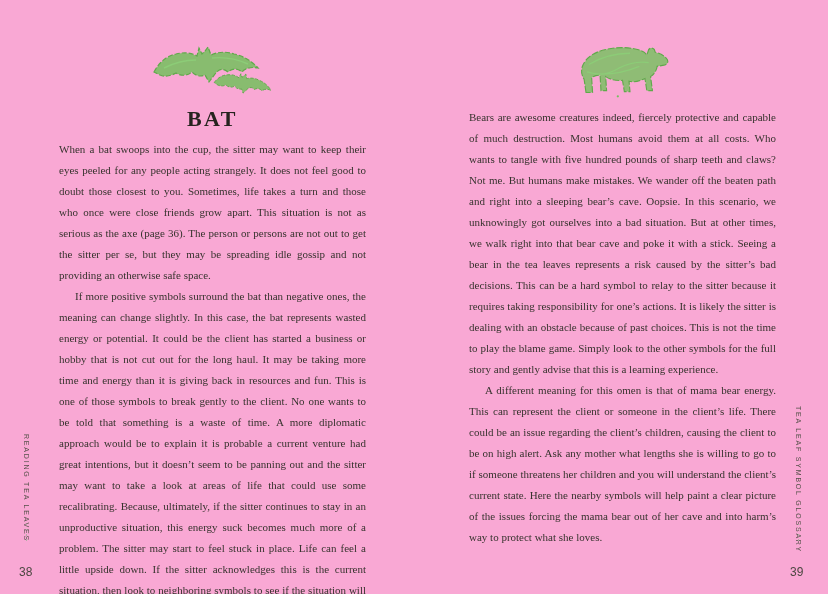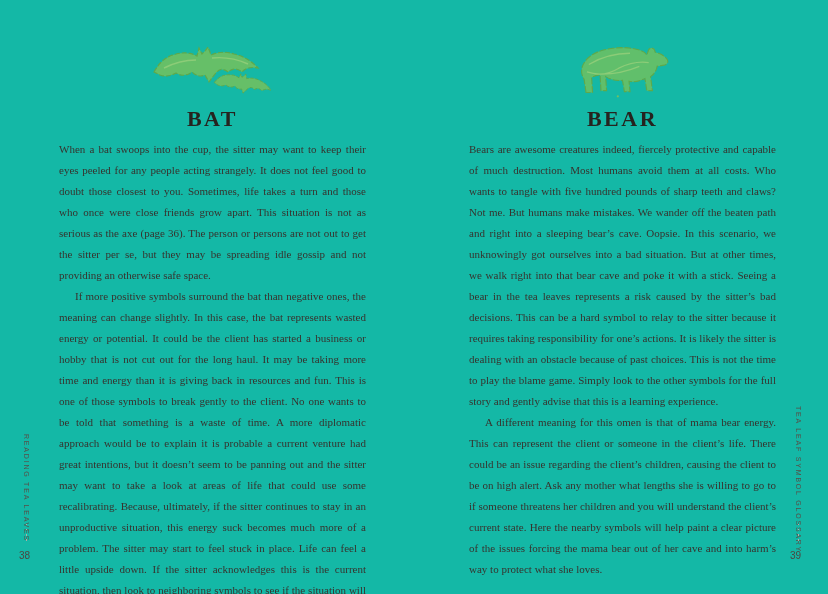--- a/index.html
+++ b/index.html
@@ -1,17 +1,17 @@
 <!DOCTYPE html>
 <html lang="en"><head>
 <meta charset="utf-8">
 <style>
   html,body{margin:0;padding:0;background:#ffffff;}
   .spread{
-    position:relative;width:828px;height:594px;background:#14b8a6;
+    position:relative;width:828px;height:594px;background:#f9a8d4;
     overflow:hidden;font-family:"Liberation Serif",serif;
   }
   .column{position:absolute;top:40px;width:307px;}
   .col-left{left:59px;}
   .col-right{left:469px;}
   .figure{height:60px;display:flex;align-items:flex-end;justify-content:center;}
   .title{
     margin:6px 0 0;text-align:center;font-size:22px;font-weight:700;
     letter-spacing:2.5px;color:#26231f;font-family:"Liberation Serif",serif;
   }
@@ -33,21 +33,21 @@
   .vlabel-left{left:23px;top:434px;}
   .vlabel-right{left:795px;top:406px;}
   .dots{
     position:absolute;width:1px;height:20px;
     background:repeating-linear-gradient(to bottom,#b3ada6 0 1.5px,transparent 1.5px 5px);
   }
   .dots-left{left:26px;top:524px;}
   .dots-right{left:798px;top:524px;}
   .pageno{
     position:absolute;font-family:"Liberation Sans",sans-serif;
-    font-size:10px;color:#4c4741;
+    font-size:12px;color:#4c4741;margin-top:15px;
   }
   .pageno-left{left:19px;top:550px;}
   .pageno-right{left:790px;top:550px;}
   .sketch{display:block;}
 </style>
 </head>
 <body>
 
 <div class="spread">
 
@@ -80,21 +80,20 @@
       <svg class="sketch" width="97" height="58" viewBox="0 0 100 62" aria-hidden="true">
         <defs>
           <path id="bearshape" d="M11,54 L9,40 Q4,32 8,24 Q14,12 32,8 Q50,4 66,8 Q74,10 76,14 L78,8 Q81,5 84,8 L85,11 Q94,13 98,19 Q100,24 93,25 L87,26 Q86,33 80,37 L82,52 L76,52 L74,39 Q64,44 57,42 L58,53 L52,53 L50,41 Q40,42 32,37 L33,52 L27,52 L26,35 Q20,36 17,38 L18,54 Z"></path>
         </defs>
         <use href="#bearshape" fill="#74c05d" fill-opacity="0.8"></use>
         <use href="#bearshape" fill="none" stroke="#5fa94a" stroke-width="1.2" stroke-dasharray="7 2"></use>
         <path d="M12,32 Q30,38 46,28 Q62,20 78,22 M14,24 Q34,12 58,12 M20,34 Q44,36 68,26" fill="none" stroke="#8ccc77" stroke-width="1.4"></path>
         <circle cx="45" cy="58" r="1.2" fill="#74c05d"></circle>
       </svg>
     </div>
-    <h1 class="title">BEAR</h1>
     <div class="bodytext">
       <p>Bears are awesome creatures indeed, fiercely protective and capable of much destruction. Most humans avoid them at all costs. Who wants to tangle with five hundred pounds of sharp teeth and claws? Not me. But humans make mistakes. We wander off the beaten path and right into a sleeping bear’s cave. Oopsie. In this scenario, we unknowingly got ourselves into a bad situation. But at other times, we walk right into that bear cave and poke it with a stick. Seeing a bear in the tea leaves represents a risk caused by the sitter’s bad decisions. This can be a hard symbol to relay to the sitter because it requires taking responsibility for one’s actions. It is likely the sitter is dealing with an obstacle because of past choices. This is not the time to play the blame game. Simply look to the other symbols for the full story and gently advise that this is a learning experience.</p>
       <p>A different meaning for this omen is that of mama bear energy. This can represent the client or someone in the client’s life. There could be an issue regarding the client’s children, causing the client to be on high alert. Ask any mother what lengths she is willing to go to if someone threatens her children and you will understand the client’s current state. Here the nearby symbols will help paint a clear picture of the issues forcing the mama bear out of her cave and into harm’s way to protect what she loves.</p>
     </div>
   </div>
 
   <div class="vlabel vlabel-left">READING TEA LEAVES</div>
   <div class="dots dots-left"></div>
   <div class="pageno pageno-left">38</div>
 

